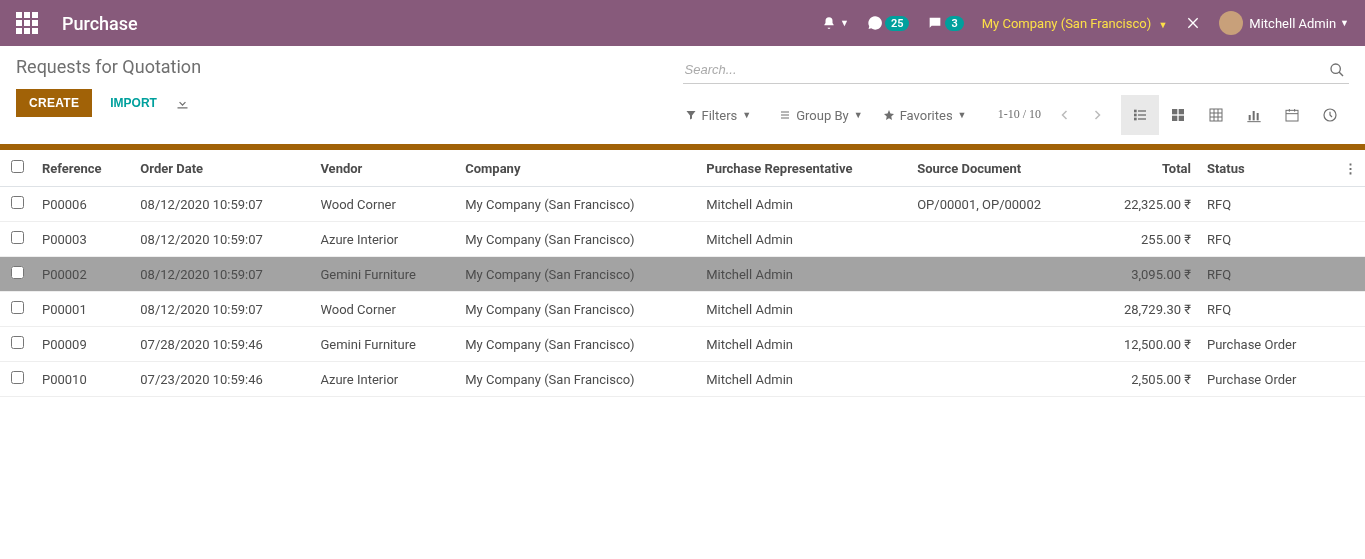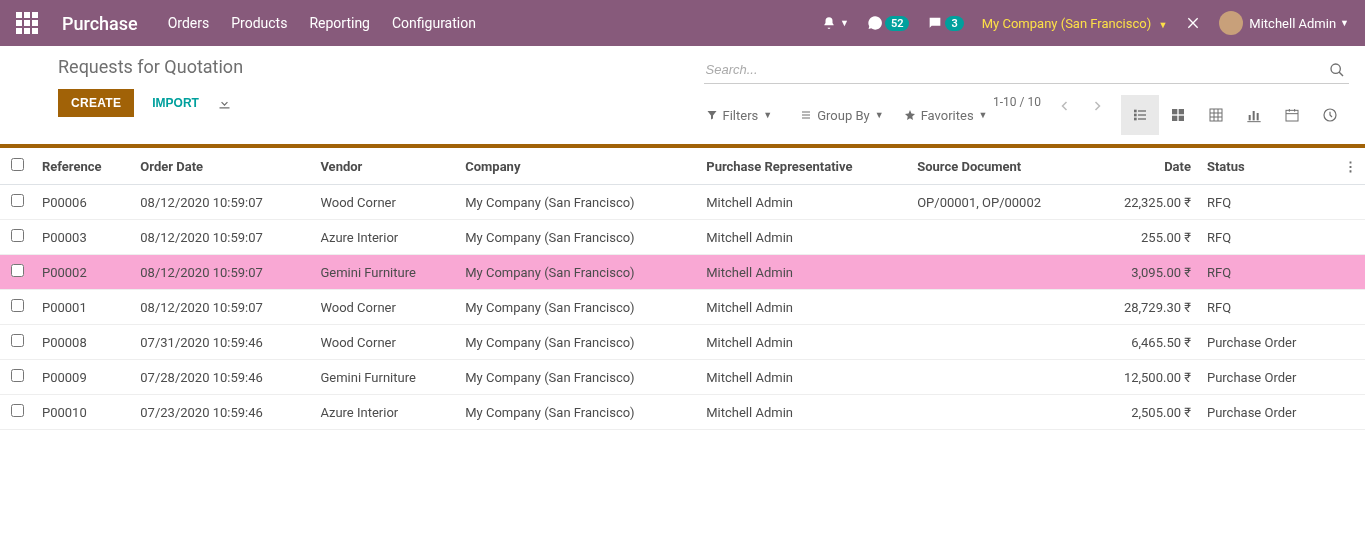--- a/index.html
+++ b/index.html
@@ -13,95 +13,89 @@
 .navbar .menu a { color: #fff; text-decoration: none; font-size: 14px; cursor: pointer; }
 .navbar .spacer { flex: 1; }
 .navbar .right { display: flex; align-items: center; gap: 18px; }
 .navbar .right .icon-btn { color: #fff; cursor: pointer; position: relative; display: flex; align-items: center; }
 .navbar .badge { background: #00A09D; color: #fff; border-radius: 10px; font-size: 11px; padding: 1px 6px; margin-left: 2px; font-weight: 600; }
 .navbar .company { color: #fde047; cursor: pointer; font-size: 13px; }
 .navbar .avatar { width: 24px; height: 24px; border-radius: 50%; background: #c8a07a; display:inline-block; vertical-align: middle; margin-right: 6px; }
 .navbar .user { color: #fff; cursor: pointer; display:flex; align-items:center; }
 .navbar .caret { font-size: 9px; margin-left: 4px; }
 
-.control-panel { padding: 10px 16px 0 27px; margin-left: 31px; }
+.control-panel { padding: 10px 16px 0 16px; }
 .cp-top { display: flex; }
 .cp-left { flex: 1; }
 .cp-title { font-size: 18px; color: #6f6f6f; font-weight: 400; margin-bottom: 12px; }
 .cp-actions { display: flex; align-items: center; gap: 18px; }
 .btn-create { background: #a16207; color: #fff; border: none; padding: 7px 13px; font-size: 12px; font-weight: 600; letter-spacing: 0.3px; cursor: pointer; }
 .btn-import { color: #00A09D; font-weight: 700; font-size: 12px; cursor: pointer; background:none; border:none; }
 .download-icon { color: #6f6f6f; cursor: pointer; font-size: 15px; }
 
 .cp-right { flex: 1; display: flex; flex-direction: column; }
 .search-wrap { border-bottom: 1px solid #ccc; display: flex; align-items: center; padding: 2px 0; }
 .search-input { flex: 1; border: none; outline: none; font-size: 13px; padding: 4px 2px; color: #555; }
 .search-input::placeholder { color: #aaa; font-style: italic; }
 .search-icon { color: #6f6f6f; cursor: pointer; font-size: 16px; padding: 0 4px; }
 
 .search-controls { display: flex; align-items: center; justify-content: space-between; padding-top: 10px; min-height: 52px; }
 .sc-left { display: flex; flex-wrap: wrap; gap: 16px; }
 .sc-btn { color: #6f6f6f; cursor: pointer; font-size: 13px; display: inline-flex; align-items: center; gap: 5px; padding: 4px 2px; }
 .sc-btn .caret { font-size: 9px; }
-.sc-right { display: flex; align-items: flex-start; gap: 12px; }
+.sc-right { display: flex; align-items: center; gap: 12px; font-family: Liberation Serif, serif; }
 .pager { color: #6f6f6f; font-size: 12px; text-align: center; line-height: 1.3; }
 .pager-arrows { display: flex; gap: 8px; }
 .pager-arrow { color: #bbb; cursor: pointer; font-size: 18px; padding: 4px 6px; }
 .view-switcher { display: flex; }
 .view-btn { width: 38px; height: 40px; display: flex; align-items: center; justify-content: center; color: #6f6f6f; cursor: pointer; font-size: 16px; }
 .view-btn.active { background: #e9e9e9; }
 
 .list-view { margin-top: 8px; }
 .list-view table { width: 100%; border-collapse: collapse; }
-.list-view th { text-align: left; font-weight: 700; font-size: 13px; color: #4c4c4c; padding: 10px 8px; border-top: 4px solid #a16207; border-bottom: 1px solid #dee2e6; }
+.list-view th { text-align: left; font-weight: 700; font-size: 13px; color: #4c4c4c; padding: 10px 8px; border-top: 6px solid #a16207; border-bottom: 1px solid #dee2e6; }
 .list-view td { padding: 9px 8px; border-bottom: 1px solid #eee; font-size: 13px; color: #4c4c4c; }
 .list-view th.num, .list-view td.num { text-align: right; }
 .list-view .chk { width: 34px; text-align: center; }
 .list-view .chk input { cursor: pointer; }
 .list-view th.kebab { width: 24px; text-align: center; color: #6f6f6f; cursor: pointer; }
 .list-view tbody tr { cursor: pointer; }
-.list-view tbody tr.hover { background: #f9a8d4; }
+.list-view tbody tr.hover { background: #a3a3a3; }
 
 svg { display: block; }
 </style>
 </head>
 <body>
 
 <div class="navbar">
   <div class="apps-icon">
     <span></span>
       <span></span>
       <span></span>
       <span></span>
       <span></span>
       <span></span>
       <span></span>
       <span></span>
       <span></span>
   </div>
   <div class="brand">Purchase</div>
-  <div class="menu">
-    <a>Orders</a>
-    <a>Products</a>
-    <a>Reporting</a>
-    <a>Configuration</a>
-  </div>
   <div class="spacer"></div>
   <div class="right">
     <div class="icon-btn">
       <svg width="14" height="14" viewBox="0 0 24 24" fill="#fff">
           <path d="M12 2a6 6 0 00-6 6v4l-2 3v1h16v-1l-2-3V8a6 6 0 00-6-6zm0 20a2.5 2.5 0 002.45-2h-4.9A2.5 2.5 0 0012 22z"></path>
         </svg>
       <span class="caret">▼</span>
     </div>
     <div class="icon-btn">
       <svg width="16" height="16" viewBox="0 0 24 24" fill="#fff">
           <path d="M12 2a10 10 0 00-8.66 15l-1 4 4-1A10 10 0 1012 2z"></path>
         </svg>
-      <span class="badge">52</span>
+      <span class="badge">25</span>
     </div>
     <div class="icon-btn">
       <svg width="16" height="16" viewBox="0 0 24 24" fill="#fff">
           <path d="M4 4h16v12H7l-3 3V4z"></path>
         </svg>
       <span class="badge">3</span>
     </div>
     <div class="company">
       <span>My Company (San Francisco)</span>
       <span class="caret">▼</span>
@@ -239,21 +233,21 @@
   <table>
     <thead>
       <tr>
         <th class="chk"><input type="checkbox" style=""></th>
         <th>Reference</th>
         <th>Order Date</th>
         <th>Vendor</th>
         <th>Company</th>
         <th>Purchase Representative</th>
         <th>Source Document</th>
-        <th class="num">Date</th>
+        <th class="num">Total</th>
         <th>Status</th>
         <th class="kebab">⋮</th>
       </tr>
     </thead>
     <tbody id="rows">
         <tr>
           <td class="chk"><input type="checkbox" style=""></td>
           <td>P00006</td>
           <td>08/12/2020 10:59:07</td>
           <td>Wood Corner</td>
@@ -295,32 +289,20 @@
           <td>Wood Corner</td>
           <td>My Company (San Francisco)</td>
           <td>Mitchell Admin</td>
           <td></td>
           <td class="num">28,729.30 ₹</td>
           <td>RFQ</td>
           <td></td>
         </tr>
         <tr>
           <td class="chk"><input type="checkbox" style=""></td>
-          <td>P00008</td>
-          <td>07/31/2020 10:59:46</td>
-          <td>Wood Corner</td>
-          <td>My Company (San Francisco)</td>
-          <td>Mitchell Admin</td>
-          <td></td>
-          <td class="num">6,465.50 ₹</td>
-          <td>Purchase Order</td>
-          <td></td>
-        </tr>
-        <tr>
-          <td class="chk"><input type="checkbox" style=""></td>
           <td>P00009</td>
           <td>07/28/2020 10:59:46</td>
           <td>Gemini Furniture</td>
           <td>My Company (San Francisco)</td>
           <td>Mitchell Admin</td>
           <td></td>
           <td class="num">12,500.00 ₹</td>
           <td>Purchase Order</td>
           <td></td>
         </tr>

